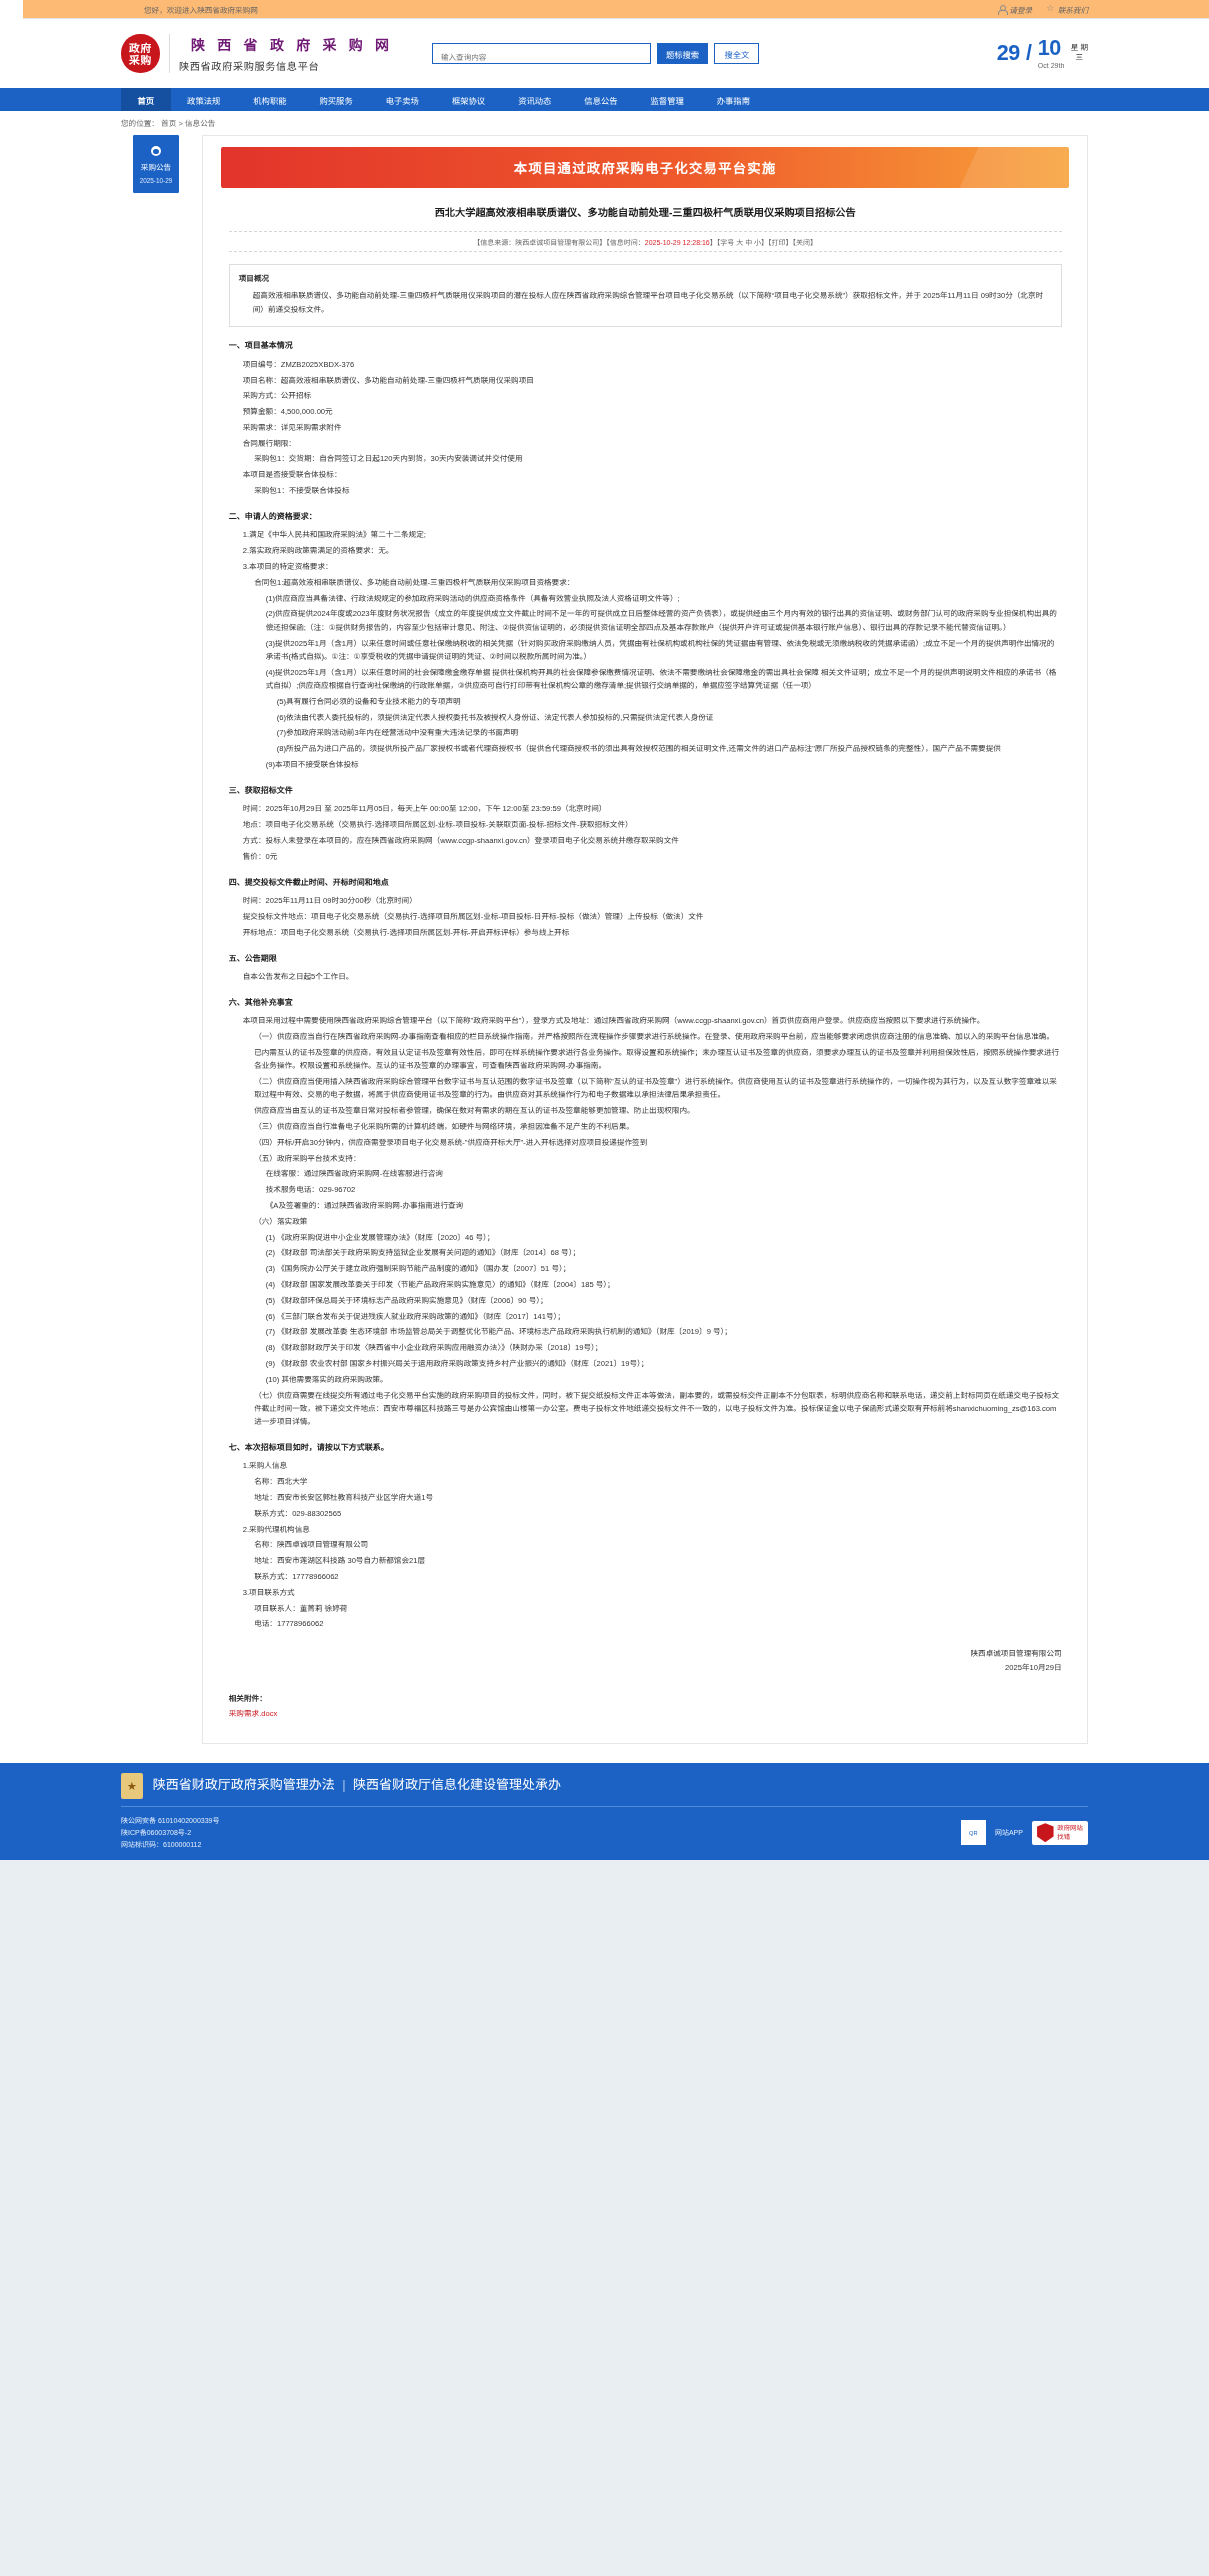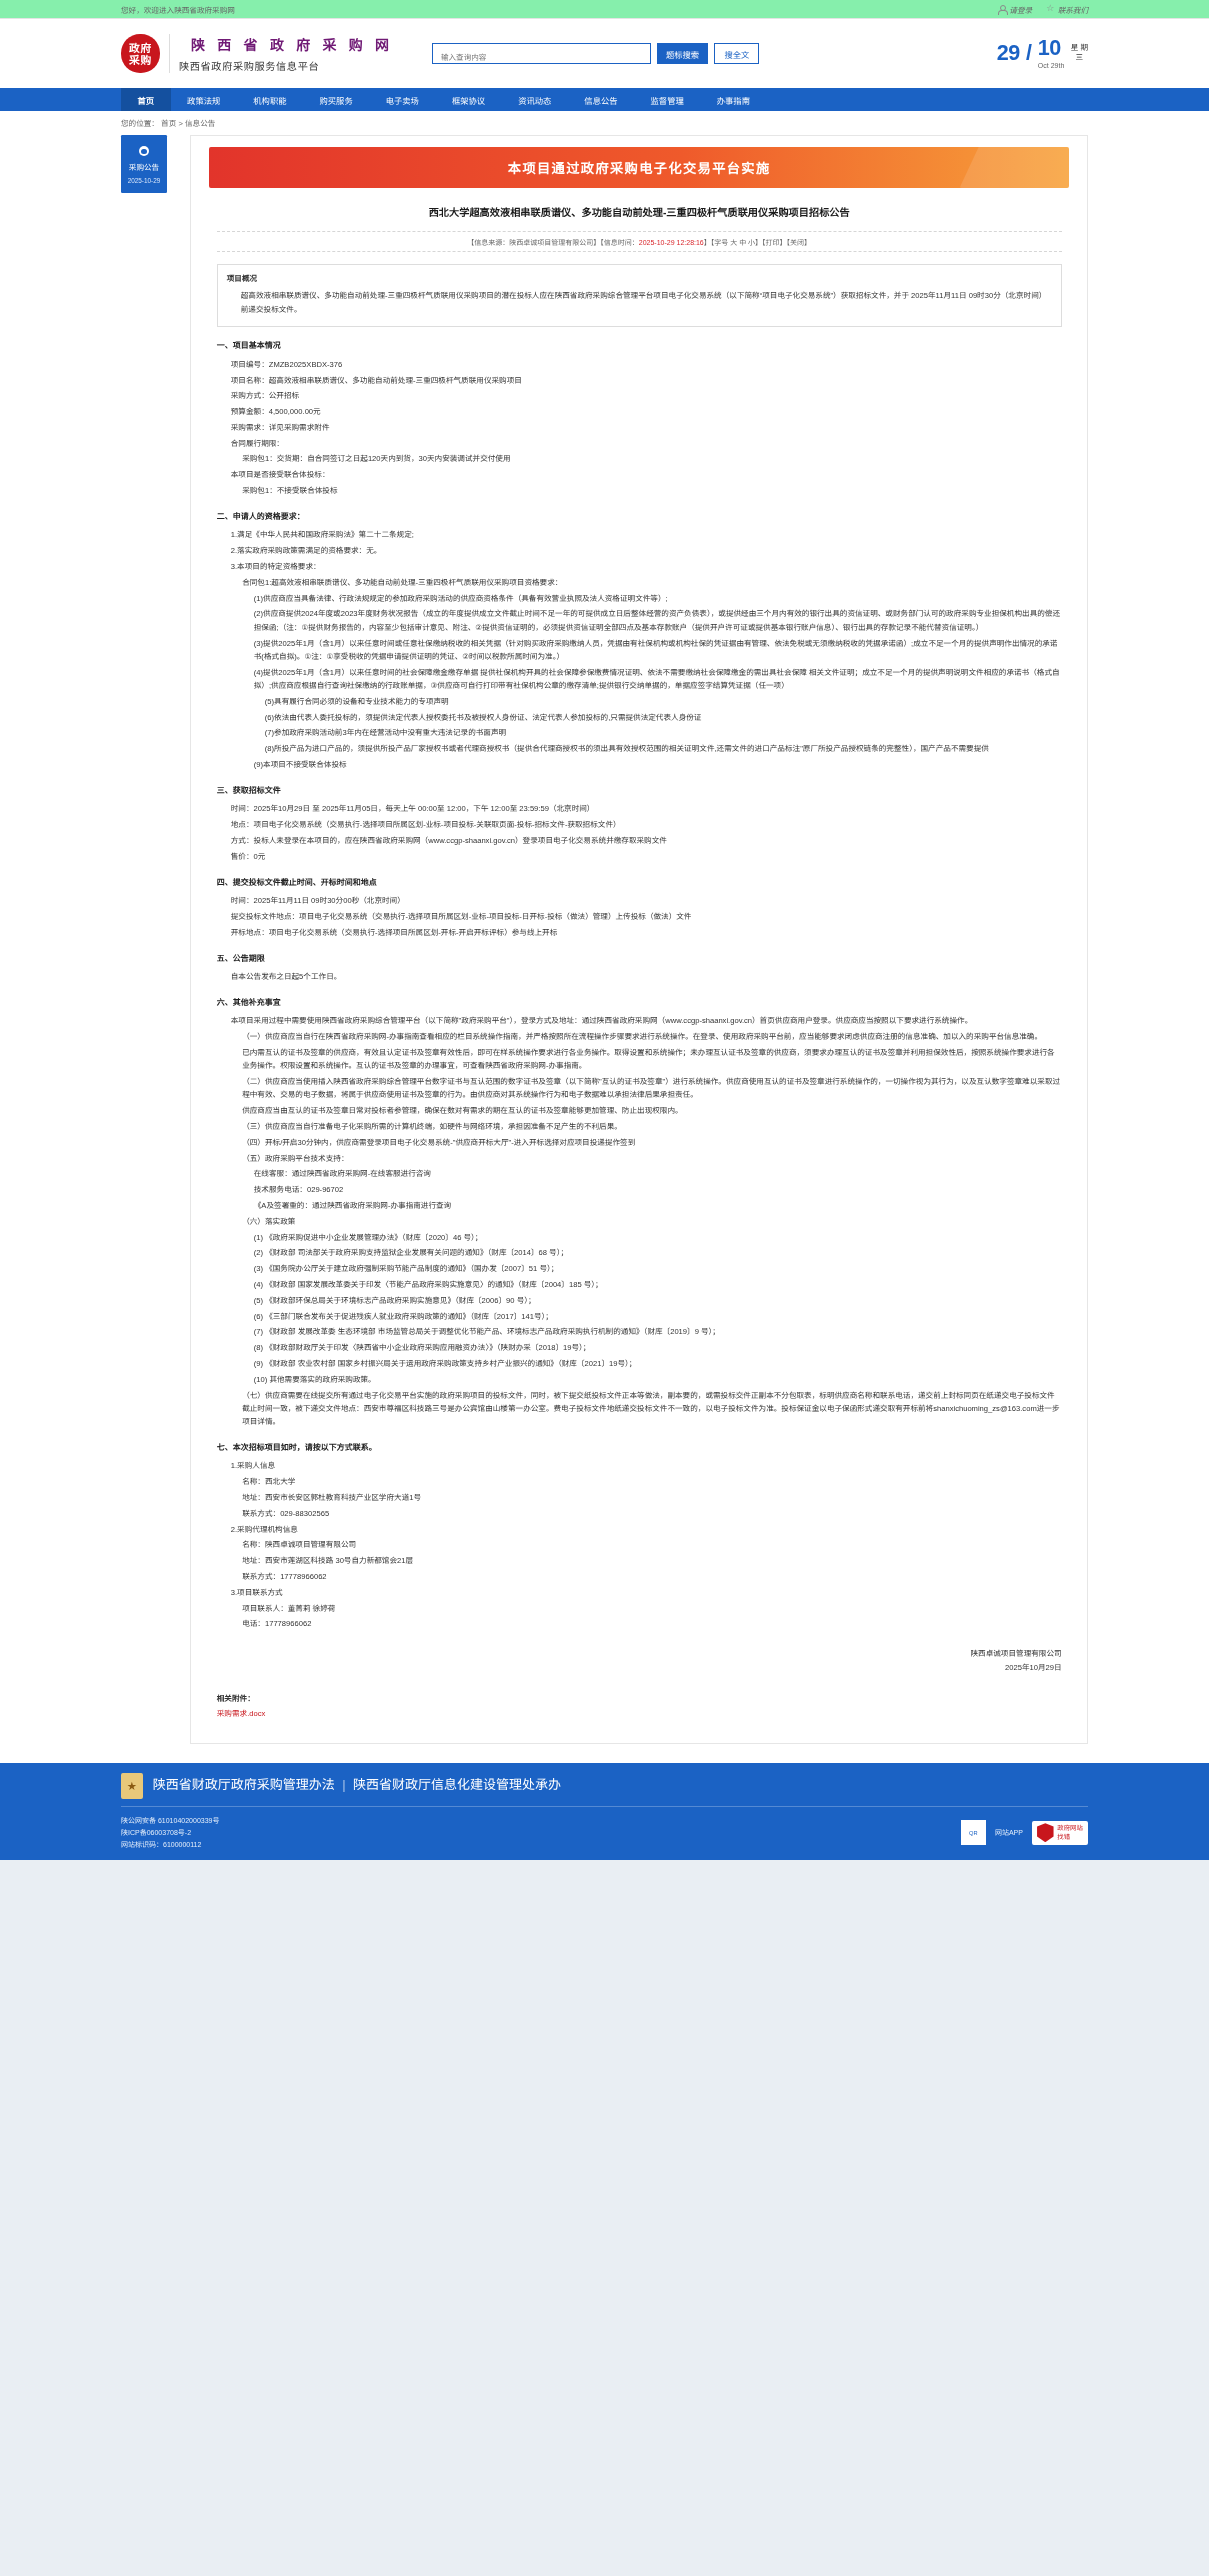--- a/index.html
+++ b/index.html
@@ -8,23 +8,23 @@
   body {
     font-family: "Liberation Sans", "DejaVu Sans", sans-serif;
     background:#e9eef3;
     color:#333;
     font-size:7.6px;
   }
   .page { width:1209px; margin:0 auto; background:#fff; }
 
   
   .topbar {
-    height:19px; background:#86efac; border-bottom:0.6px solid #e4e4e4;
+    height:19px; background:#fdba74; border-bottom:0.6px solid #e4e4e4;
     display:flex; align-items:center; justify-content:space-between;
-    padding:0 121px; font-size:7.6px; color:#666;
+    padding:0 121px; font-size:7.6px; color:#666;margin-left:23px;
   }
   .topbar .left { display:flex; align-items:center; gap:3.8px; }
   .topbar .right { display:flex; align-items:center; gap:14px;font-style:italic; }
   .topbar .right span { display:flex; align-items:center; gap:3.2px; }
   .ico { display:inline-block; width:8.3px; height:8.3px; position:relative; }
   .ico.head::before{content:"";position:absolute;left:1.9px;top:0;width:4.4px;height:4.4px;border-radius:50%;border:0.8px solid #8a8a8a;}
   .ico.head::after{content:"";position:absolute;left:0;top:5.1px;width:8.3px;height:3.8px;border-radius:3.8px 3.8px 0 0;border:0.8px solid #8a8a8a;border-bottom:none;}
   .ico.star::before{content:"\2606";position:absolute;left:0;top:-1.9px;font-size:9px;color:#8a8a8a;}
 
   
@@ -75,21 +75,21 @@
     display:flex; align-items:center; white-space:nowrap;
   }
   .nav a.active { background:#14509f; font-weight:bold; }
 
   
   .crumbbar { padding:6.4px 121px; font-size:7.6px; color:#666; background:#fff;}
   .crumbbar a { color:#666; text-decoration:none;}
 
   
   .content { display:flex; padding:0 121px 19px; background:#fff; align-items:flex-start;}
-  .left-col { width:58px; }
+  .left-col { width:58px;margin-left:12px; }
   .leftcard {
     width:46px; background:#1b62c4; color:#fff; text-align:center;
     padding:11.4px 2.5px 9px; border-radius:1.3px;
   }
   .leftcard .dotwrap{ width:10.2px;height:10.2px;border-radius:50%;background:#fff;margin:0 auto 6.4px;position:relative;}
   .leftcard .dotwrap::after{content:"";position:absolute;left:2.5px;top:2.5px;width:5.1px;height:5.1px;border-radius:50%;background:#1b62c4;}
   .leftcard .t1{font-size:7.6px;line-height:10.8px;}
   .leftcard .t2{font-size:6.4px;margin-top:3.2px;color:#d8e6fb;}
 
   .main-col { flex:1; margin-left:11.4px; border:0.6px solid #e6e6e6; background:#fff; padding:0 0 25.4px;}

